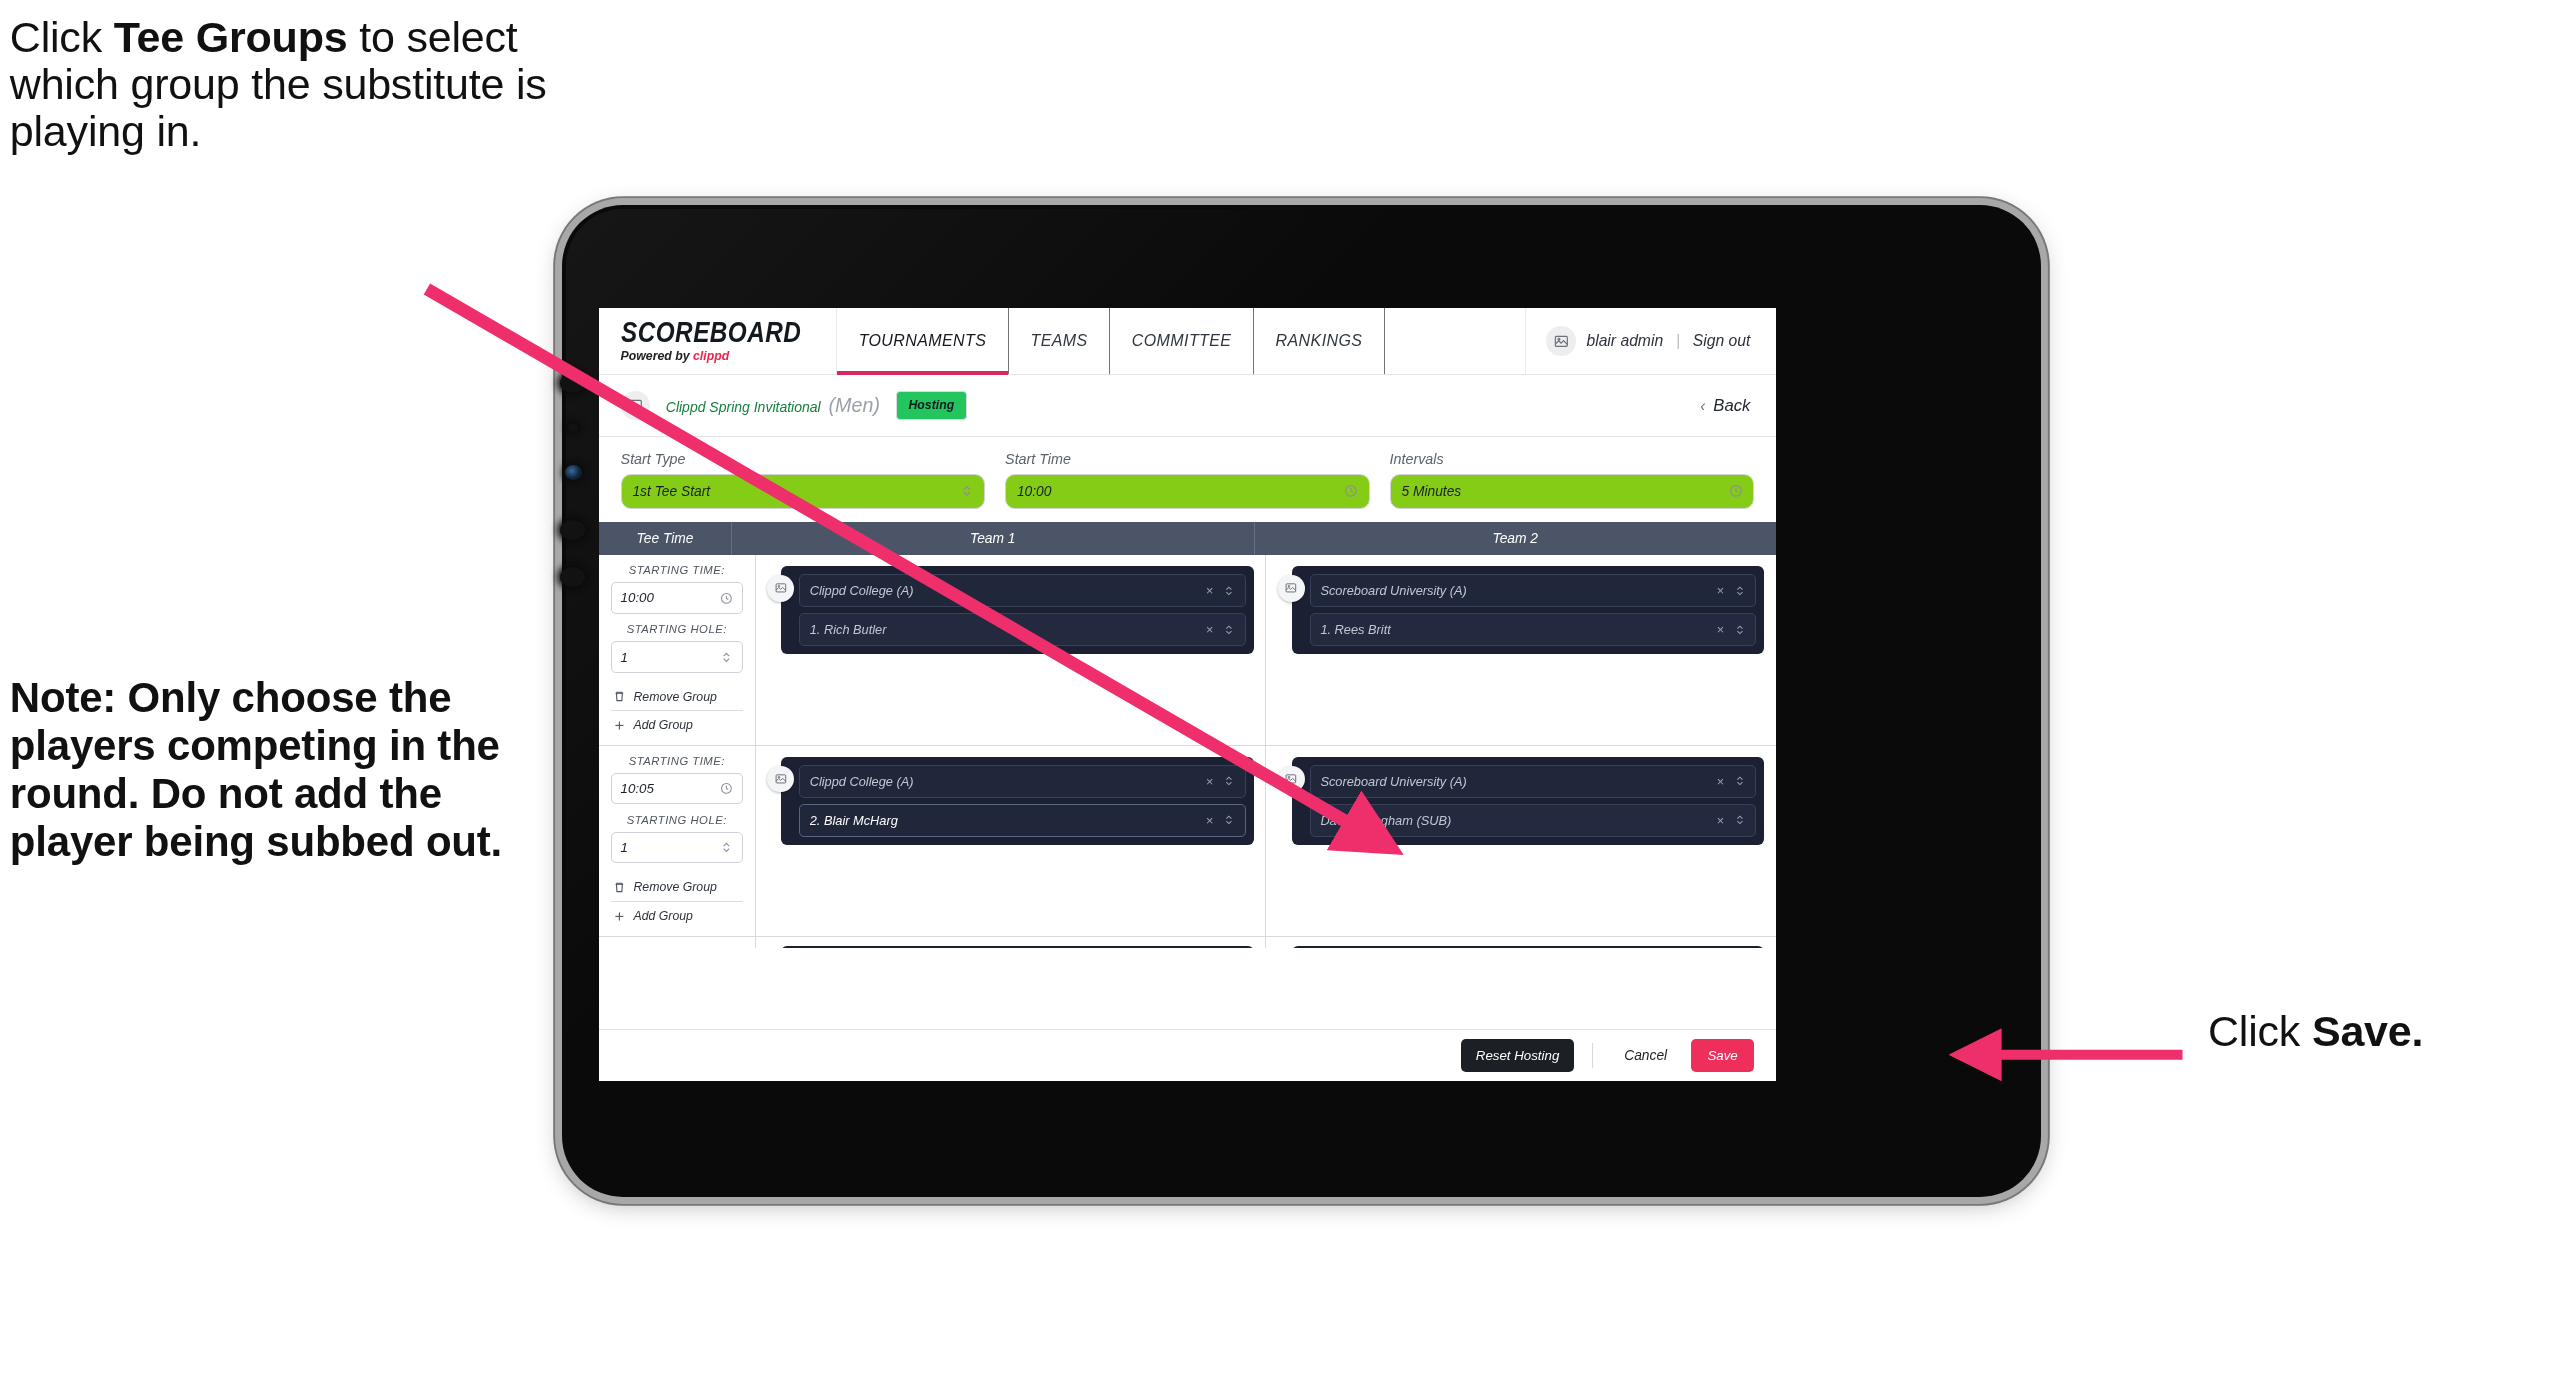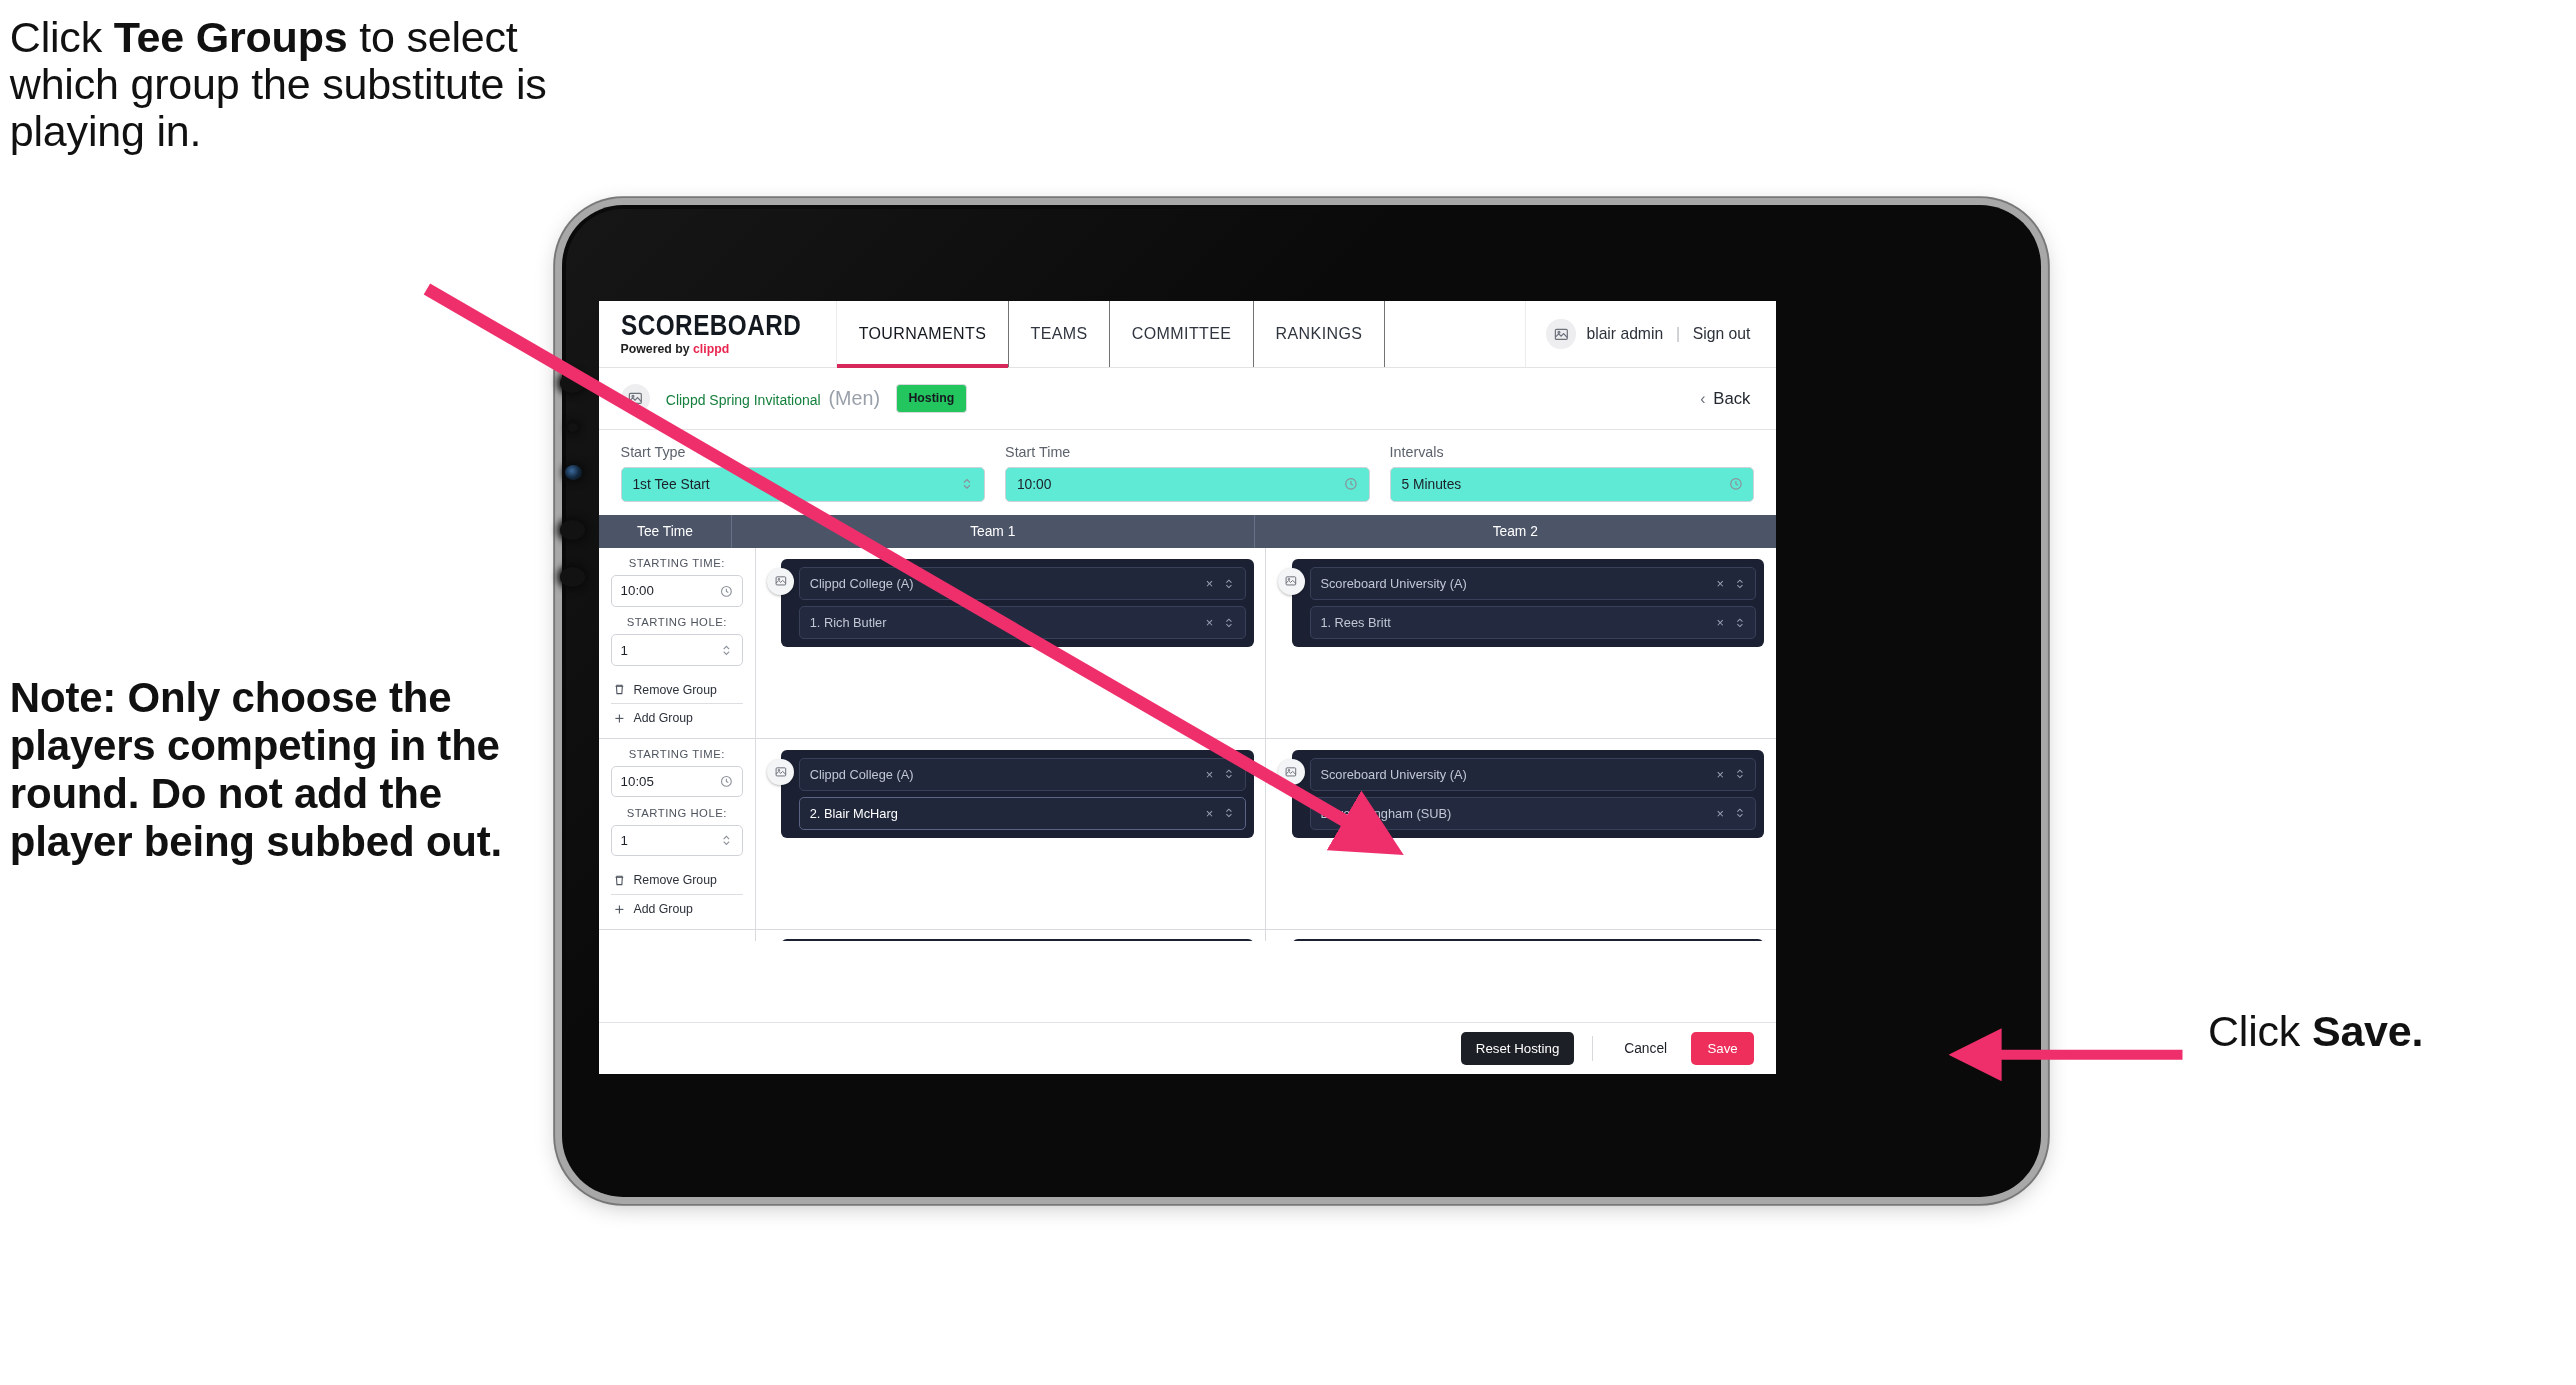--- a/index.html
+++ b/index.html
@@ -88,26 +88,27 @@
   #bezel-mic      { top: 218px; width: 9.8px;  height: 8.8px; left: 5.9px; }
   #bezel-camera   { top: 260px; width: 16.7px; height: 14.7px; left: 2.9px;
                     background: radial-gradient(circle at 40% 38%, #3b6a9e 0%, #13283f 52%, #060b12 100%); }
   #bezel-speaker-2 { top: 315px; width: 24.6px; height: 19.7px; }
   #bezel-speaker-3 { top: 362px; width: 24.6px; height: 19.7px; }
 
   
   #screen {
     position: absolute;
     left: 37px;
-    top: 96px;
+    top: 103px;
     width: 1177px;
     height: 773px;
     background: #ffffff;
     overflow: hidden;
     font-family: "Liberation Sans", sans-serif;
+    font-style: italic;
   }
 
   
   #app-topbar {
     height: 66px;
     border-bottom: 1px solid #e3e3e6;
     display: flex;
     align-items: stretch;
     background: #fff;
     position: relative;
@@ -216,25 +217,25 @@
     display: flex;
     gap: 19.7px;
     padding: 13.8px 21.6px 13.8px 21.6px;
     background: #fff;
   }
   .control-field { flex: 1; display: flex; flex-direction: column; gap: 6.9px; }
   .control-label { font-size: 14.3px; color: #5c626c; }
   .control-box {
     height: 33px;
     border: 1px solid #cfd2d8;
-    border-radius: 5px;
+    border-radius: 10px;
     display: flex;
     align-items: center;
     padding: 0 10.8px;
-    background: #5eead4;
+    background: #84cc16;
     font-size: 13.8px;
     color: #1c2029;
     cursor: pointer;
   }
   .control-box .val { flex: 1; }
   .control-box .ind { color: #8b9099; display: flex; align-items: center; }
   .control-box .ind svg { width: 13.8px; height: 13.8px; }
 
   
   #table-head {

